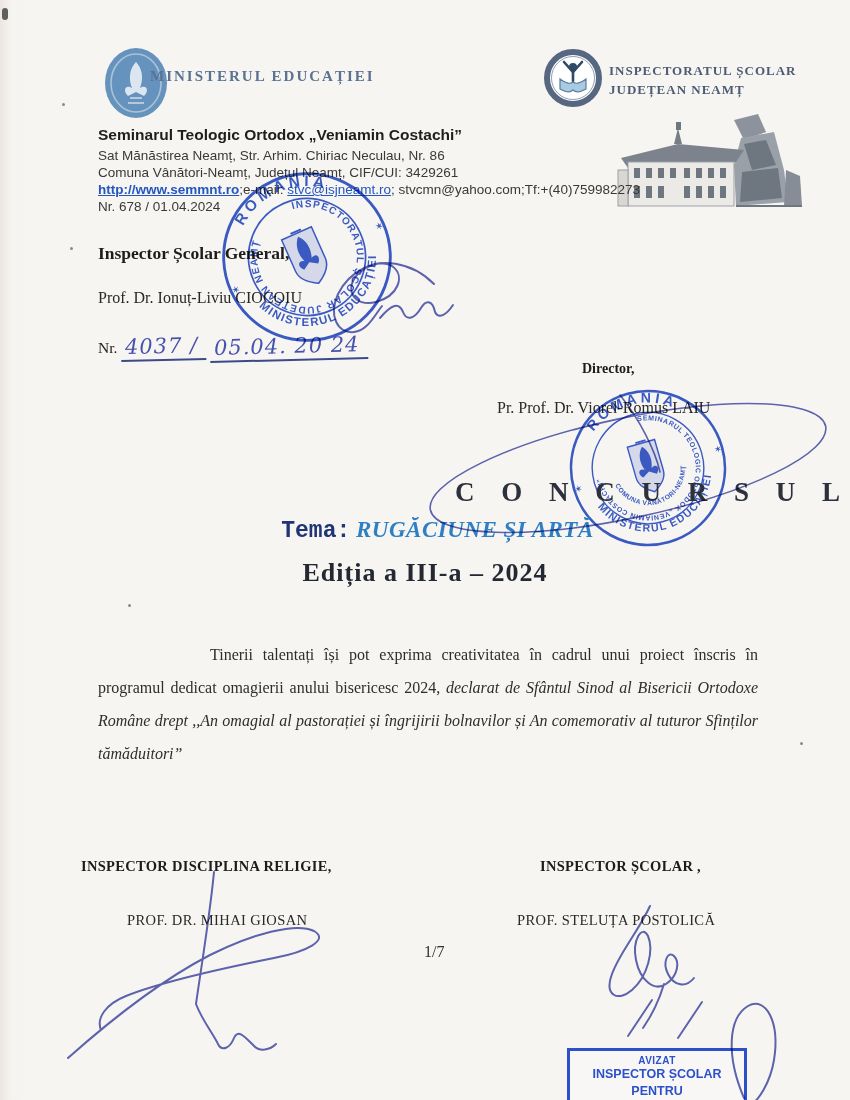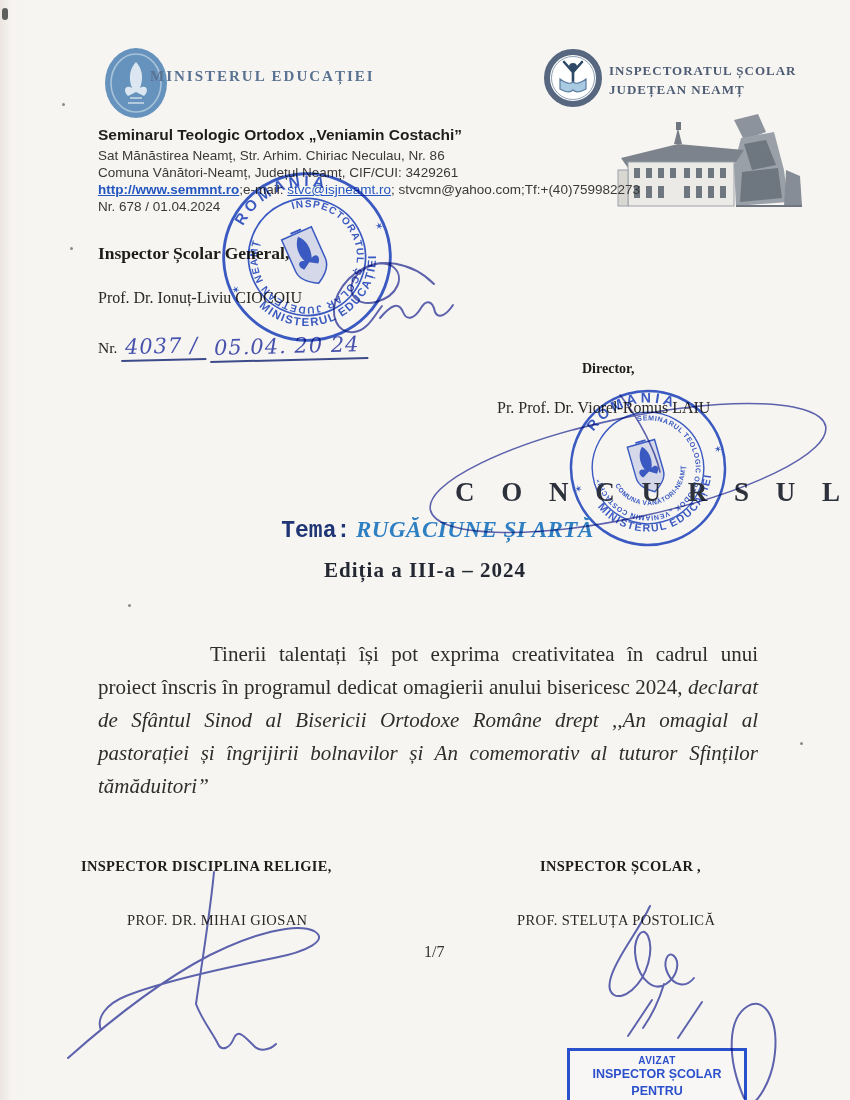--- a/index.html
+++ b/index.html
@@ -36,24 +36,24 @@
   .director-name{left:497px;top:399px;font-size:16px;color:#2a2927;}
 
   
   .t-main{left:0;top:477px;width:100%;text-align:right;padding-left:30px;box-sizing:border-box;
     font-size:27px;font-weight:bold;letter-spacing:10px;color:#2c313c;}
   .t-theme{left:0;top:517px;width:100%;text-align:center;padding-left:25px;box-sizing:border-box;
     font-size:23px;font-weight:bold;}
   .t-theme .lbl{color:#1f3575;font-family:Liberation Mono, monospace;}
   .t-theme .thm{color:#2f7fc3;font-style:italic;letter-spacing:.5px;}
   .t-edition{left:0;top:558px;width:100%;text-align:center;
-    font-size:21px;font-weight:bold;color:#242832;letter-spacing:1px;}
-
-  
-  .bodytext{left:98px;top:638px;width:660px;font-size:21px;line-height:33px;
+    font-size:26px;font-weight:bold;color:#242832;letter-spacing:1px;}
+
+  
+  .bodytext{left:98px;top:638px;width:660px;font-size:16px;line-height:33px;
     text-align:justify;color:#2f2d2a;}
   .bodytext p{margin:0;text-indent:112px;}
   .bodytext .it{font-style:italic;}
 
   
   .f-title{font-size:14.5px;font-weight:bold;color:#1d1c1b;letter-spacing:.3px;}
   .f-name{font-size:14.5px;color:#2a2927;letter-spacing:.4px;}
   .lt{left:81px;top:858px;} .rt{left:540px;top:858px;}
   .ln{left:127px;top:912px;} .rn{left:517px;top:912px;font-family:Liberation Serif, serif;}
   .pagenum{left:424px;top:943px;font-size:16px;color:#33312e;}

